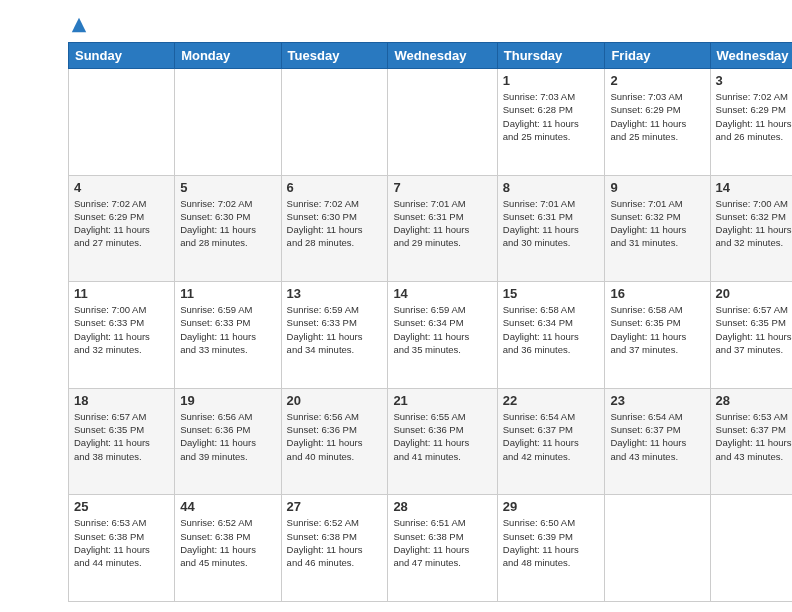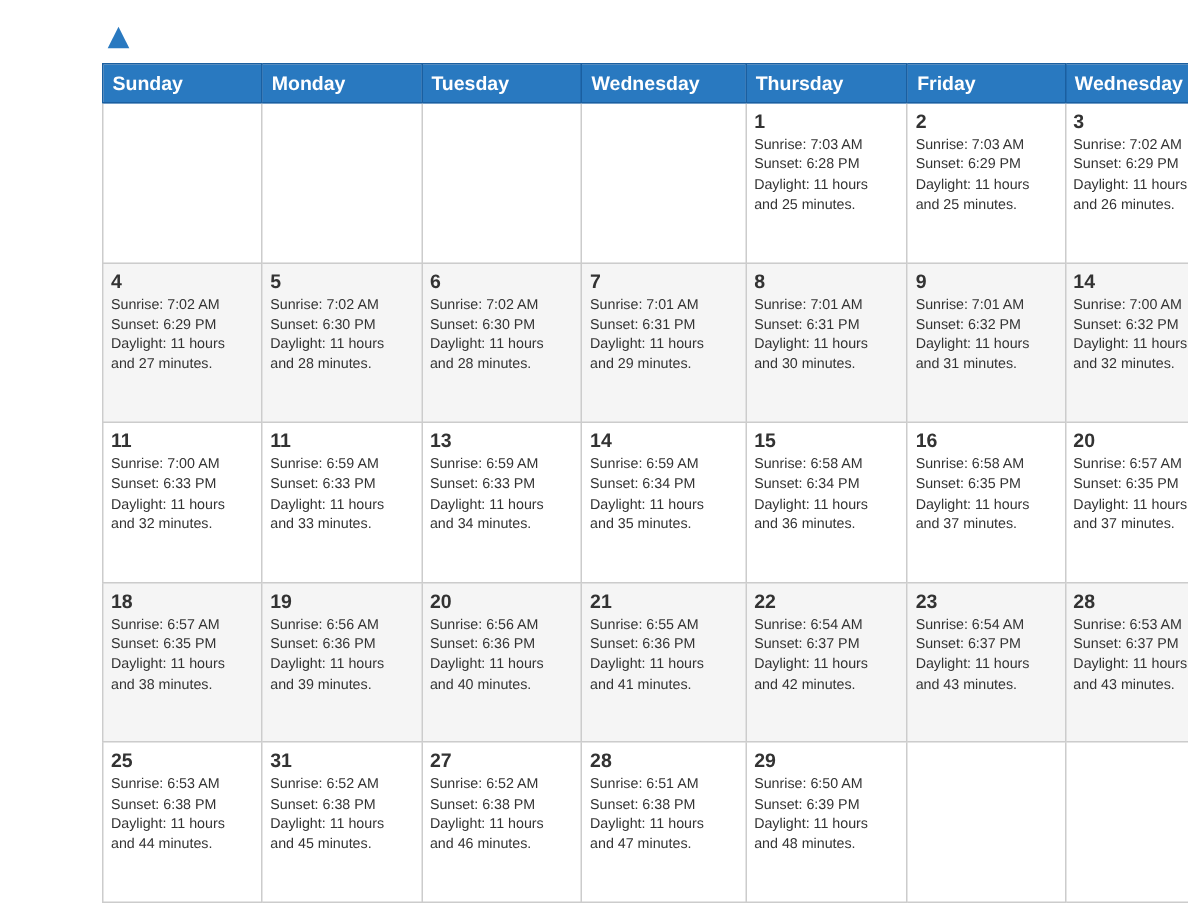--- a/index.html
+++ b/index.html
@@ -320,21 +320,21 @@
         </tr>
         <tr>
           <td>
             <div class="day-number">25</div>
             <div class="day-info" style="white-space: pre-line;">Sunrise: 6:53 AM
 Sunset: 6:38 PM
 Daylight: 11 hours
 and 44 minutes.</div>
           </td>
           <td>
-            <div class="day-number">31</div>
+            <div class="day-number">44</div>
             <div class="day-info" style="white-space: pre-line;">Sunrise: 6:52 AM
 Sunset: 6:38 PM
 Daylight: 11 hours
 and 45 minutes.</div>
           </td>
           <td>
             <div class="day-number">27</div>
             <div class="day-info" style="white-space: pre-line;">Sunrise: 6:52 AM
 Sunset: 6:38 PM
 Daylight: 11 hours

